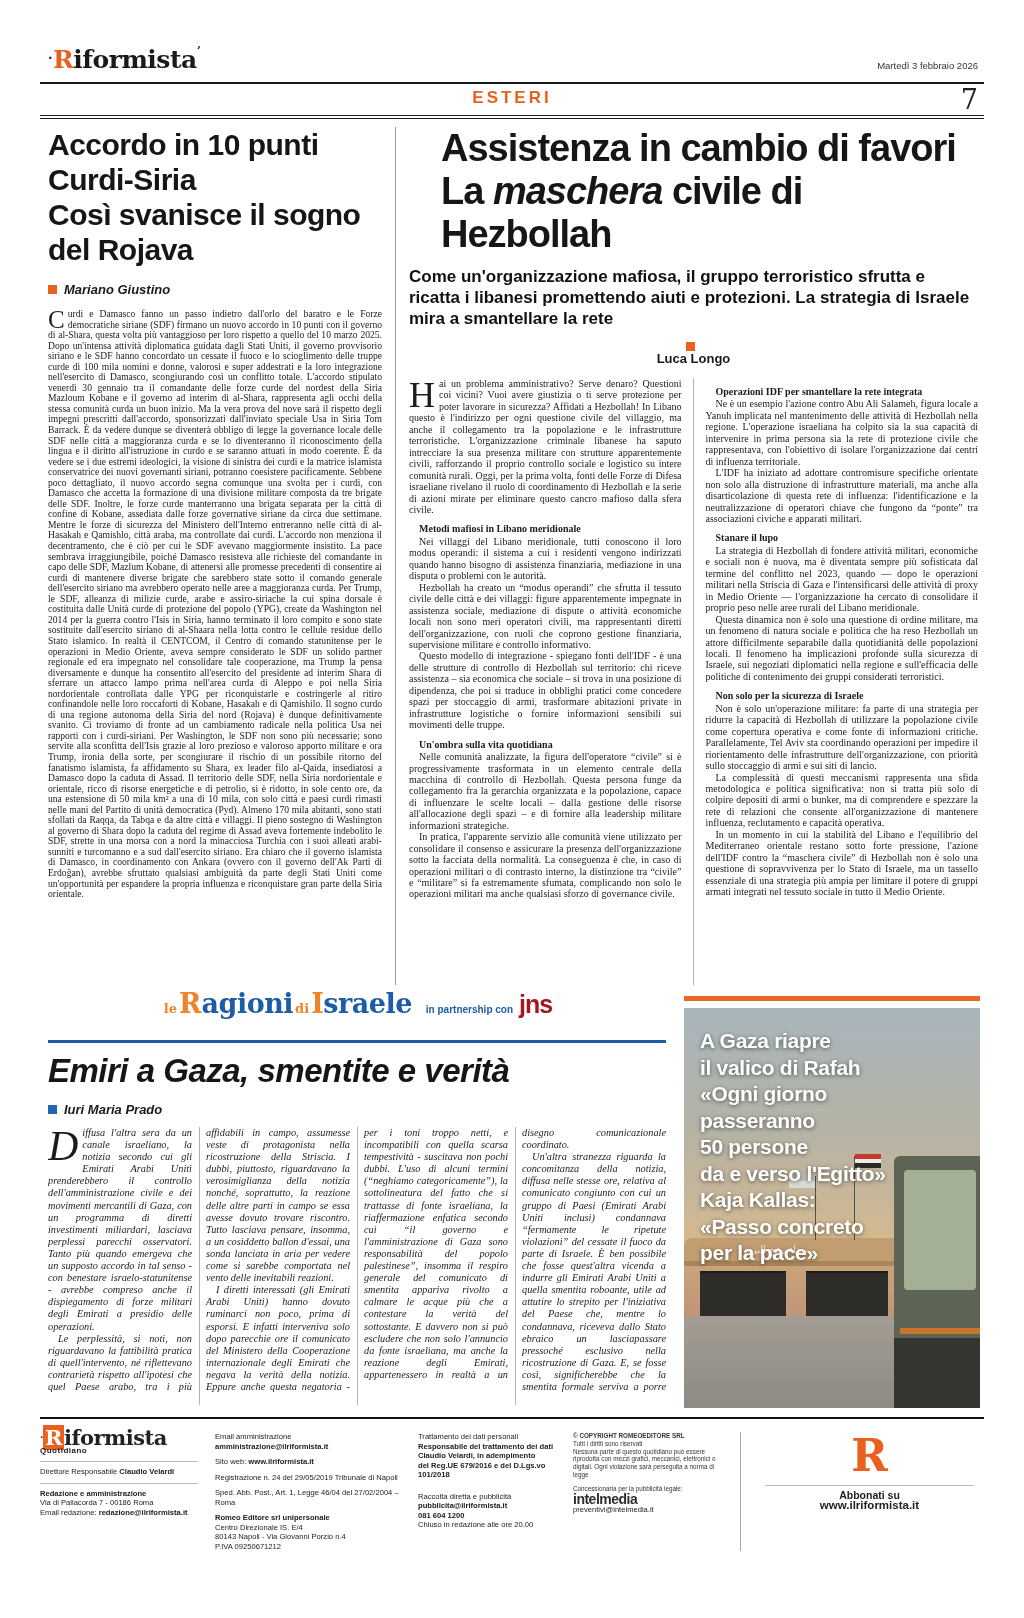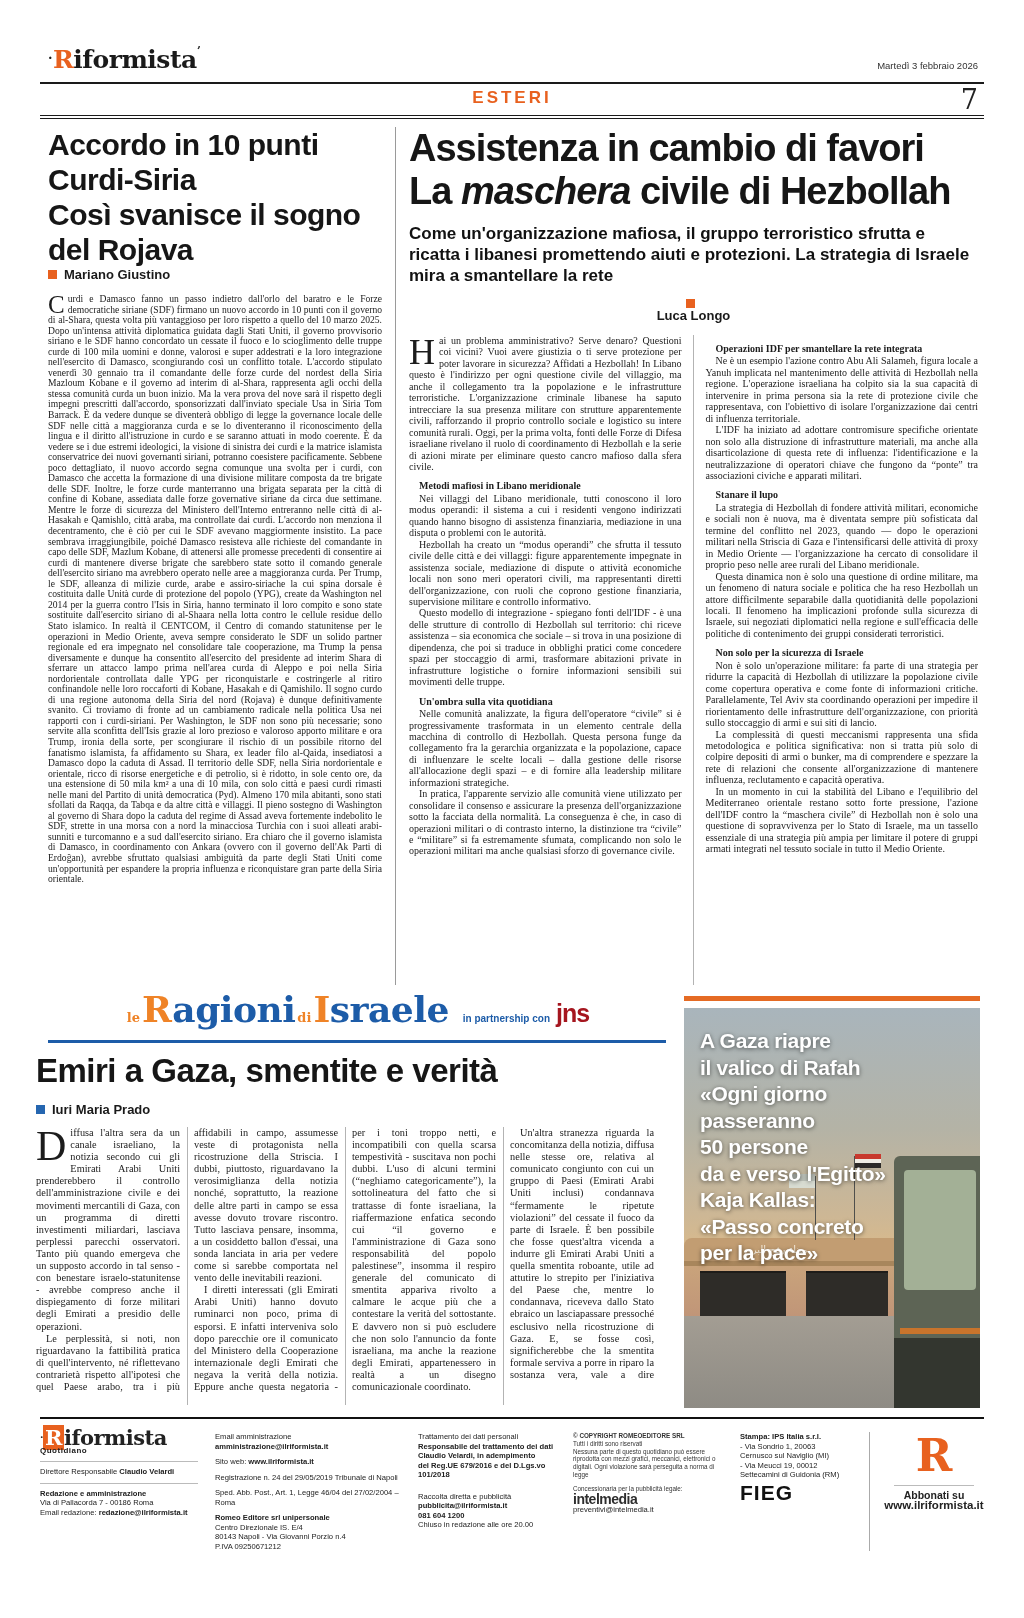--- a/index.html
+++ b/index.html
@@ -29,43 +29,43 @@
   .article-body p{margin:0; text-indent:10px;}
   .article-body p.dc-p{text-indent:0;}
   .article-body h4{font-family:"Liberation Serif",serif; font-weight:bold; font-size:10px; margin:8px 0 1px; text-indent:10px;}
   .dropcap{float:left; font-family:"Liberation Serif",serif;}
   .col-break{break-before:column;}
 
   
   .top-section{position:absolute; top:127px; left:48px; right:46px; height:858px; display:flex; overflow:hidden;}
   .left-article{width:334px; flex:none;}
   .left-article .headline{font-size:30px; line-height:35px; letter-spacing:-0.5px;}
-  .left-article .byline{}
+  .left-article .byline{margin-top:15px;font-style:italic;}
   .left-body{margin-top:12px; font-size:9.6px; line-height:10.55px; height:712px; overflow:hidden;}
   .left-body .dropcap{font-size:25px; line-height:20px; padding:1px 3px 0 0;}
   .vdivider{width:0; border-left:1px solid #9a9a9a; margin:0 13px 0 13px;}
   .main-article{flex:1; min-width:0;}
-  .main-article .headline{font-size:38px; line-height:43px; letter-spacing:-1px;}
+  .main-article .headline{font-size:38px; line-height:43px; letter-spacing:-1px;margin-left:32px;}
   .standfirst{margin-top:10px; font-family:"Liberation Sans",sans-serif; font-weight:bold; font-size:17px; line-height:21px; color:#111;}
   .main-article .byline{margin-top:13px;flex-direction:column;}
   .main-body{margin-top:12px; font-size:10px; line-height:11.45px; height:658px; overflow:hidden;
              column-count:2; column-gap:24px; column-fill:auto; column-rule:1px solid #b3b3b3;}
   .main-body .dropcap{font-size:36px; line-height:31px; padding:2px 4px 0 0;}
 
   
   .banner{position:absolute; top:988px; left:48px; width:618px; height:46px; display:flex; align-items:baseline; justify-content:center; font-family:"DejaVu Serif",serif;}
   .banner .sm{font-size:13px; font-weight:bold; color:var(--banner-orange); margin:0 2px;}
-  .banner .big{font-size:36px; font-weight:bold; color:var(--blue); letter-spacing:-0.5px;}
+  .banner .big{font-size:27px; font-weight:bold; color:var(--blue); letter-spacing:-0.5px;}
   .banner .big .cap{color:var(--banner-orange);}
   .banner .partner{font-family:"Liberation Sans",sans-serif; font-size:10px; font-weight:bold; color:var(--blue); margin:0 6px 0 14px;}
   .banner .jns{font-family:"Liberation Sans",sans-serif; font-size:25px; font-weight:bold; color:var(--jns-red); letter-spacing:-1px;}
   .banner-rule{position:absolute; top:1040px; left:48px; width:618px; height:3px; background:var(--blue);}
 
   
-  .bottom-article{position:absolute; top:1052px; left:36px; width:618px;}
+  .bottom-article{position:absolute; top:1052px; left:48px; width:618px;font-style:italic;}
   .bottom-article .headline{font-size:33px; line-height:37px; letter-spacing:-0.5px;}
   .bottom-article .byline{margin-top:13px;}
   .bottom-body{margin-top:10px; font-size:10.3px; line-height:12.1px; height:278px; overflow:hidden;
                column-count:4; column-gap:14px; column-fill:auto; column-rule:1px solid #b3b3b3;}
   .bottom-body .dropcap{font-size:42px; line-height:35px; padding:2px 4px 0 0;}
 
   
   .photo-box{position:absolute; left:684px; top:996px; width:296px;}
   .photo-topbar{height:5px; background:#e56b24;}
   .photo{position:relative; margin-top:7px; height:400px; overflow:hidden;
@@ -277,28 +277,20 @@
     <div class="f-col f-mid3">
       <div class="f-tiny b">© COPYRIGHT ROMEOEDITORE SRL</div>
       <div class="f-tiny">Tutti i diritti sono riservati</div>
       <div class="f-tiny">Nessuna parte di questo quotidiano può essere riprodotta con mezzi grafici, meccanici, elettronici o digitali. Ogni violazione sarà perseguita a norma di legge</div>
       <div class="f-gap"></div>
       <div class="f-tiny">Concessionaria per la pubblicità legale:</div>
       <div class="intelmedia">intelmedia</div>
       <div>preventivi@intelmedia.it</div>
     </div>
 
-    <div class="f-col f-mid4">
-      <div class="b">Stampa: IPS Italia s.r.l.</div>
-      <div>- Via Sondrio 1, 20063</div>
-      <div>Cernusco sul Naviglio (MI)</div>
-      <div>- Via Meucci 19, 00012</div>
-      <div>Settecamini di Guidonia (RM)</div>
-      <div class="fieg">FIEG</div>
-    </div>
 
     <div class="f-col f-right">
       <div class="big-r">R</div>
       <div class="f-hr"></div>
       <div class="abbonati1">Abbonati su</div>
       <div class="abbonati2">www.ilriformista.it</div>
     </div>
   </div>
 
 </div>

